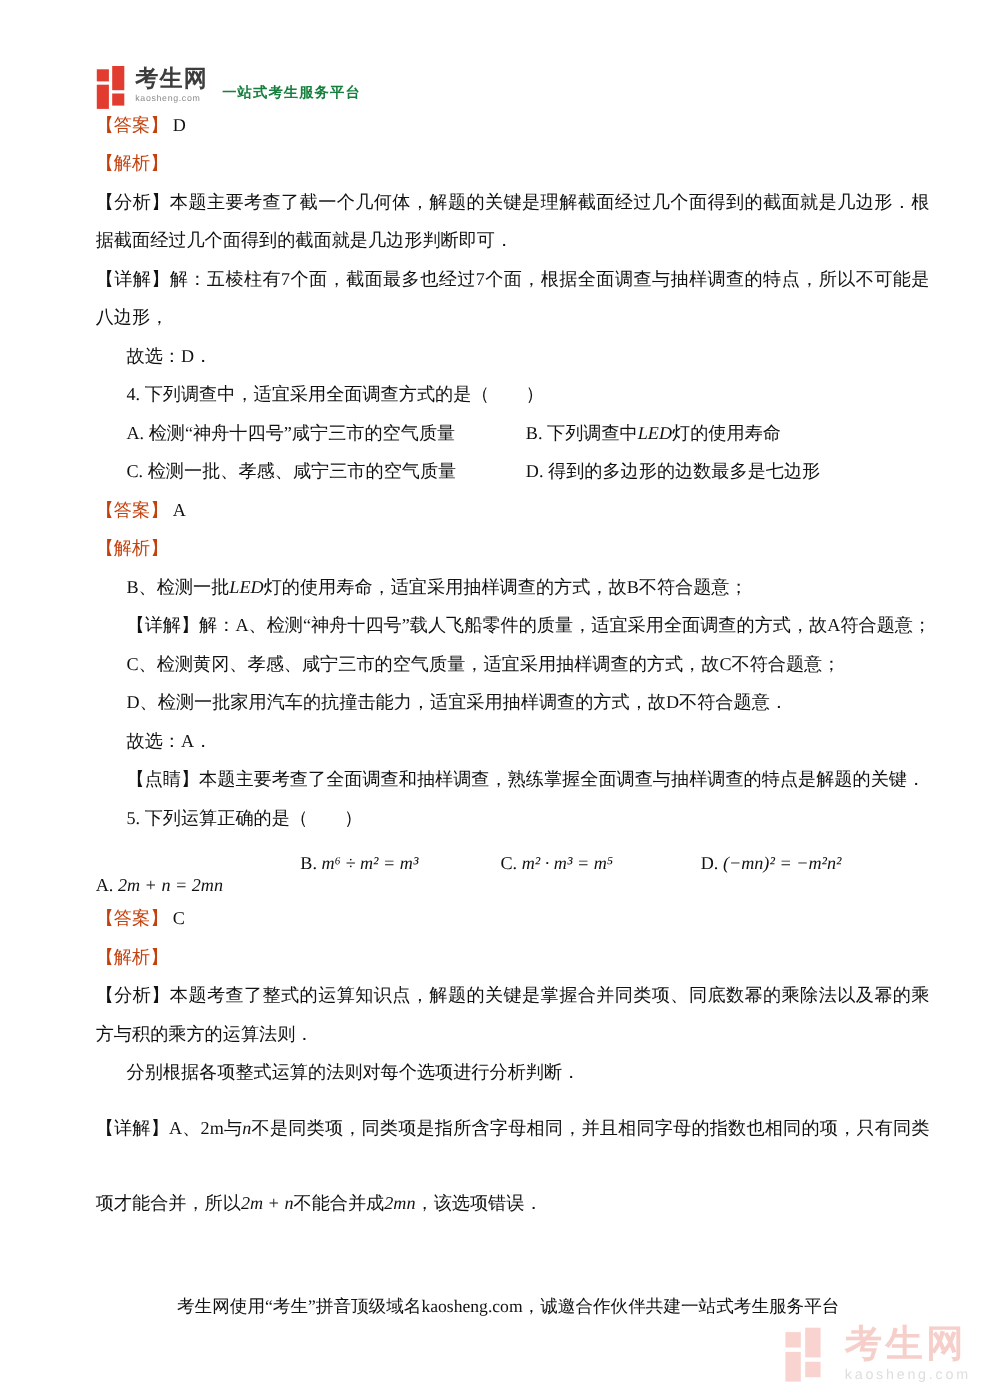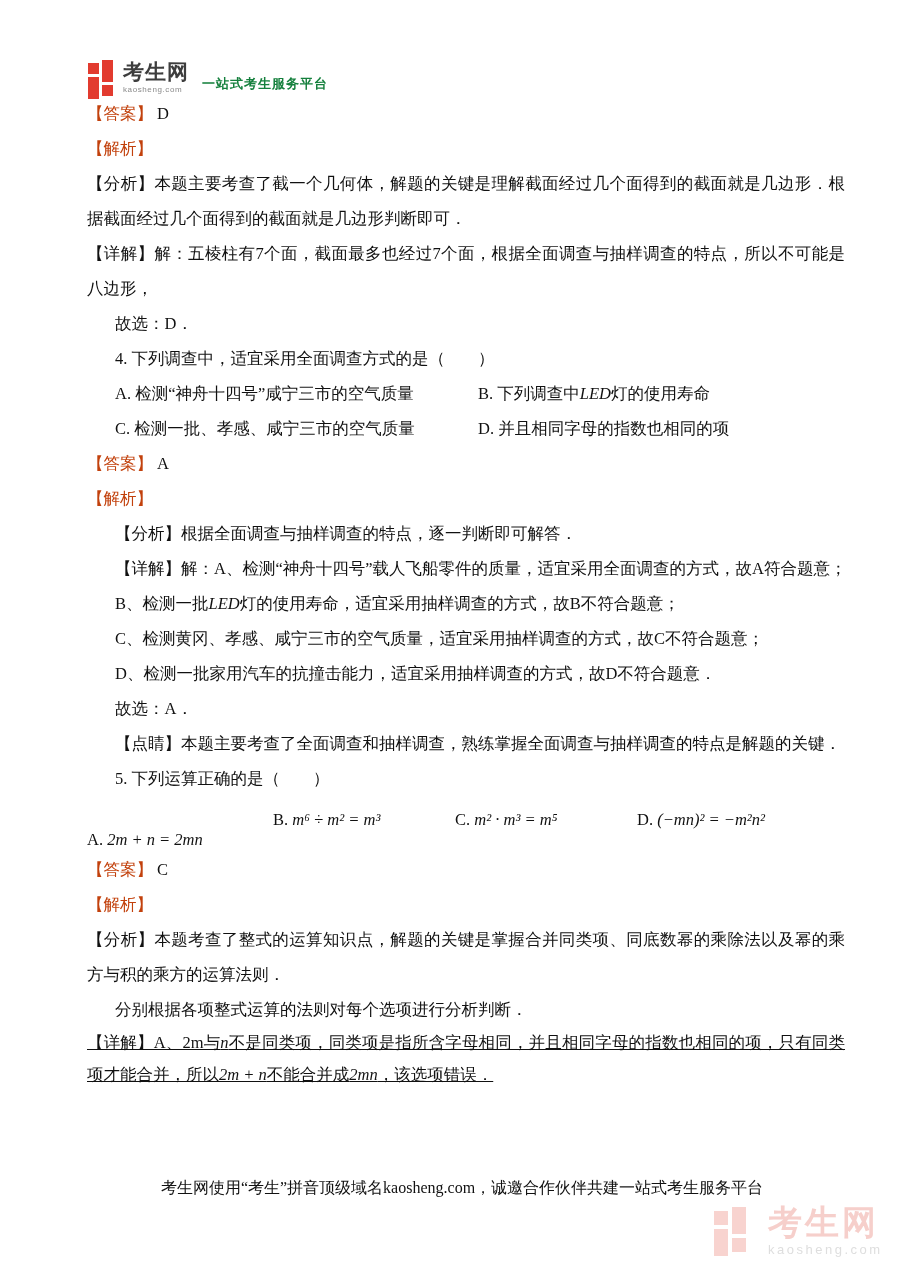--- a/index.html
+++ b/index.html
@@ -27,21 +27,21 @@
   .ln { font-size:16.5px; line-height:35px; text-align:justify; }
   .nw { white-space:nowrap; text-align:left;margin-left:28px; }
   .blue { color:#c2410c; }
   .lab { margin-right:4px; }
   .m { font-style:italic; font-family:"Liberation Serif","DejaVu Serif",serif; }
 
   .opts2 { display:grid; grid-template-columns:363px auto; font-size:16.5px; line-height:35px; }
   .opts4 { display:flex; align-items:center; height:48px; font-size:16.5px; white-space:nowrap; }
   .opts4 .o1 { width:186px;margin-top:40px; } .opts4 .o2 { width:182px; } .opts4 .o3 { width:182px; }
   .mt8 { margin-top:8px; }
-  .detail5 { line-height:32px;text-decoration:underline; }
+  .detail5 { line-height:68px; }
 
   
   .footer { position:absolute; left:12px; top:1178px; width:100%; text-align:center;
     font-size:16px; color:#111; }
 
   
   .wm { position:absolute; left:714px; top:1204px; display:flex; align-items:flex-start; }
   .wmark { position:relative; width:46px; height:50px; margin-right:8px; margin-top:3px; }
   .wmark i { position:absolute; background:#f8d3cf; display:block; }
   .wmark .b1 { left:0;  top:4px;  width:14px; height:14px; }
@@ -76,27 +76,26 @@
   <p class="ln"><span class="blue">【解析】</span></p>
   <p class="ln">【分析】本题主要考查了截一个几何体，解题的关键是理解截面经过几个面得到的截面就是几边形．根据截面经过几个面得到的截面就是几边形判断即可．</p>
   <p class="ln">【详解】解：五棱柱有7个面，截面最多也经过7个面，根据全面调查与抽样调查的特点，所以不可能是八边形，</p>
   <p class="ln nw">故选：D．</p>
 
   <p class="ln nw">4. 下列调查中，适宜采用全面调查方式的是（　　）</p>
   <div class="opts2">
     <span class="nw">A. 检测“神舟十四号”咸宁三市的空气质量</span>
     <span class="nw"><span>B. 下列调查中</span><span class="m">LED</span><span>灯的使用寿命</span></span>
     <span class="nw">C. 检测一批、孝感、咸宁三市的空气质量</span>
-    <span class="nw">D. 并且相同字母的指数也相同的项</span>
+    <span class="nw">D. 得到的多边形的边数最多是七边形</span>
   </div>
   <p class="ln"><span class="blue lab">【答案】</span><span>A</span></p>
   <p class="ln"><span class="blue">【解析】</span></p>
-  <p class="ln nw">【分析】根据全面调查与抽样调查的特点，逐一判断即可解答．</p>
+  <p class="ln nw"><span>B、检测一批</span><span class="m">LED</span><span>灯的使用寿命，适宜采用抽样调查的方式，故B不符合题意；</span></p>
   <p class="ln nw">【详解】解：A、检测“神舟十四号”载人飞船零件的质量，适宜采用全面调查的方式，故A符合题意；</p>
-  <p class="ln nw"><span>B、检测一批</span><span class="m">LED</span><span>灯的使用寿命，适宜采用抽样调查的方式，故B不符合题意；</span></p>
   <p class="ln nw">C、检测黄冈、孝感、咸宁三市的空气质量，适宜采用抽样调查的方式，故C不符合题意；</p>
   <p class="ln nw">D、检测一批家用汽车的抗撞击能力，适宜采用抽样调查的方式，故D不符合题意．</p>
   <p class="ln nw">故选：A．</p>
   <p class="ln nw">【点睛】本题主要考查了全面调查和抽样调查，熟练掌握全面调查与抽样调查的特点是解题的关键．</p>
 
   <p class="ln nw">5. 下列运算正确的是（　　）</p>
   <div class="opts4">
     <span class="o1"><span>A. </span><span class="m">2m + n = 2mn</span></span>
     <span class="o2"><span>B. </span><span class="m">m⁶ ÷ m² = m³</span></span>
     <span class="o3"><span>C. </span><span class="m">m² · m³ = m⁵</span></span>

